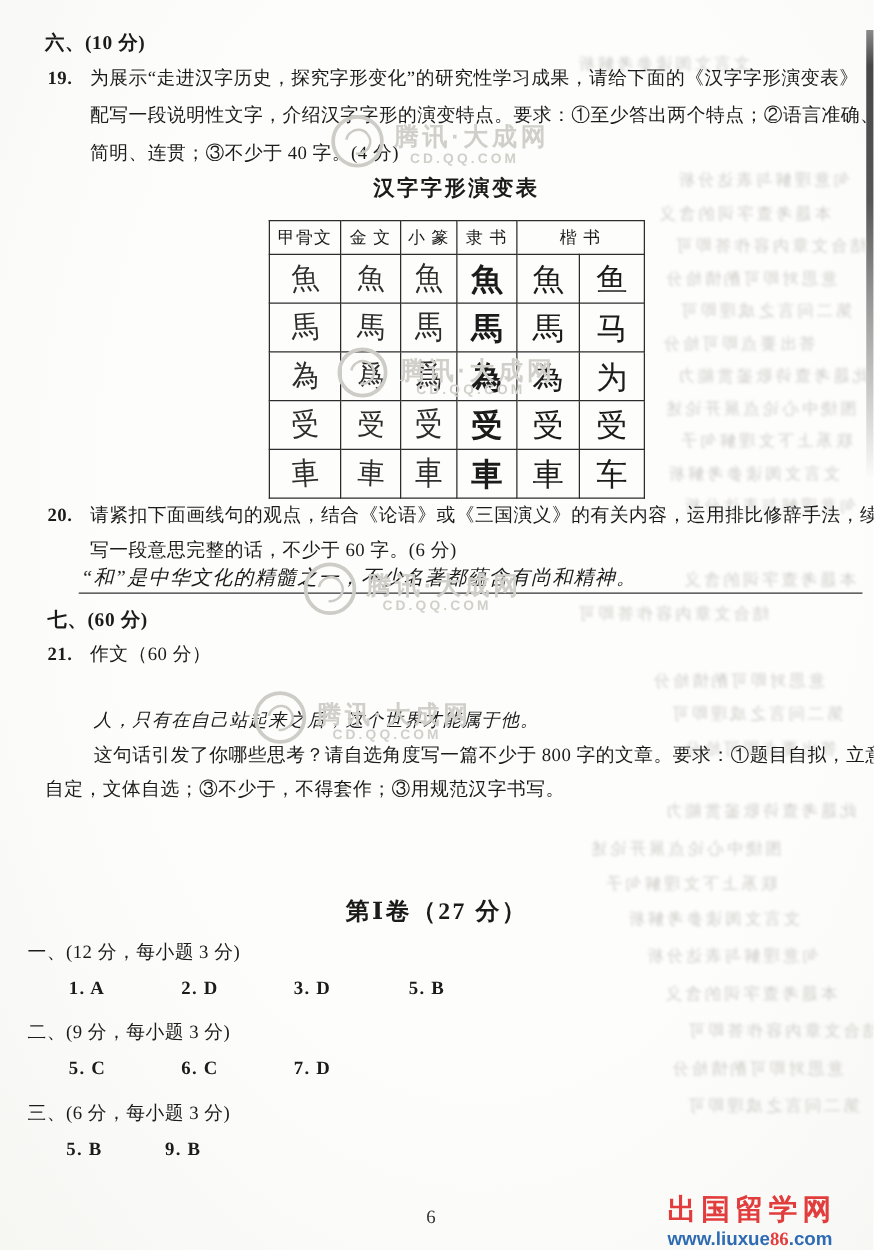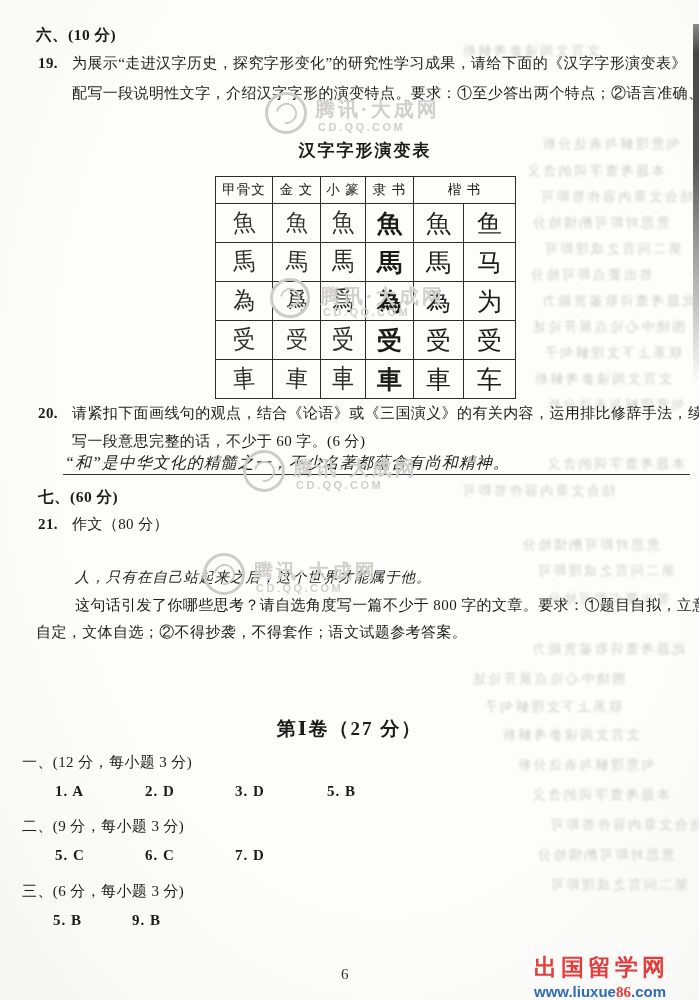--- a/index.html
+++ b/index.html
@@ -32,21 +32,21 @@
   .h-part{width:699px;text-align:center;font-size:19px;font-weight:600;letter-spacing:2px;}
   .ans{font-size:15px;font-weight:600;letter-spacing:1px;}
   
   .wm{position:absolute;color:#cdccc7;z-index:1;}
   .wm-circle{position:absolute;border:3px solid #cdccc7;border-radius:50%;box-sizing:border-box;}
   .wm-circle::after{content:"";position:absolute;left:22%;top:22%;width:46%;height:46%;
     border:2.5px solid #cdccc7;border-radius:50%;border-left-color:transparent;transform:rotate(-35deg);}
   .wm-l1{position:absolute;font-family:"Liberation Sans","DejaVu Sans",sans-serif;
     font-weight:700;font-size:20px;letter-spacing:3px;color:#d0cfca;}
   .wm-l2{position:absolute;font-family:"Liberation Sans","DejaVu Sans",sans-serif;
-    font-weight:700;font-size:11px;letter-spacing:2.5px;color:#d0cfca;}
+    font-weight:700;font-size:11px;letter-spacing:2.5px;color:#d0cfca;margin-left:10px;}
   
   .ghost{position:absolute;white-space:nowrap;color:#cfcec9;font-size:13px;letter-spacing:2.5px;
     filter:blur(1.2px);transform:scaleX(-1);z-index:0;}
   
   .edge{position:absolute;right:0;top:24px;width:6px;height:360px;
     background:linear-gradient(to bottom,#8a8a8a 0%,#474747 8%,#565656 38%,#979797 60%,#c9c9c7 80%,rgba(250,250,250,0) 100%);}
   
   .logo-name{font-family:"Liberation Sans","DejaVu Sans",sans-serif;font-size:23px;font-weight:700;
     letter-spacing:4px;color:#e23d3d;}
   .logo-url{font-family:"Liberation Sans","DejaVu Sans",sans-serif;font-size:15px;font-weight:700;color:#2f6bb3;}
@@ -106,20 +106,21 @@
     <div class="wm-circle" style="left:203px;top:553px;width:42px;height:42px"></div>
     <div class="wm-l1 abs" style="left:253px;top:558px">腾讯·大成网</div>
     <div class="wm-l2 abs" style="left:256px;top:582px">CD.QQ.COM</div>
   </div>
 
   <div class="abs txt sec" style="top:25px;left:36px">六、(10 分)</div>
 
   <div class="abs txt num" style="top:53px;left:38px">19.</div>
   <div class="abs txt" style="top:53px;left:72px">为展示“走进汉字历史，探究字形变化”的研究性学习成果，请给下面的《汉字字形演变表》</div>
   <div class="abs txt" style="top:83px;left:72px">配写一段说明性文字，介绍汉字字形的演变特点。要求：①至少答出两个特点；②语言准确、</div>
+  <div class="abs txt" style="top:113px;left:72px">简明、连贯；③不少于 40 字。(4 分)</div>
 
   <div class="abs tbl-title" style="top:139px;left:215px">汉字字形演变表</div>
   <div class="abs" style="top:176px;left:215px">
     <table class="evo">
       <colgroup>
         <col style="width:57px">
           <col style="width:48px">
           <col style="width:45px">
         <col style="width:48px">
           <col style="width:50px">
@@ -178,24 +179,24 @@
   </div>
 
   <div class="abs txt num" style="top:403px;left:38px">20.</div>
   <div class="abs txt" style="top:403px;left:72px">请紧扣下面画线句的观点，结合《论语》或《三国演义》的有关内容，运用排比修辞手法，续</div>
   <div class="abs txt" style="top:431px;left:72px">写一段意思完整的话，不少于 60 字。(6 分)</div>
   <div class="rule" style="top:474px;left:63px;width:627px"></div>
   <div class="abs txt kai" style="top:453px;left:65px;font-size:16px">“和”是中华文化的精髓之一，不少名著都蕴含有尚和精神。</div>
 
   <div class="abs txt sec" style="top:487px;left:38px">七、(60 分)</div>
   <div class="abs txt num" style="top:514px;left:38px">21.</div>
-  <div class="abs txt" style="top:514px;left:72px">作文（80 分）</div>
+  <div class="abs txt" style="top:514px;left:72px">作文（60 分）</div>
   <div class="abs txt kai" style="top:567px;left:75px;font-size:14.5px">人，只有在自己站起来之后，这个世界才能属于他。</div>
   <div class="abs txt" style="top:595px;left:75px">这句话引发了你哪些思考？请自选角度写一篇不少于 800 字的文章。要求：①题目自拟，立意</div>
-  <div class="abs txt" style="top:622px;left:36px">自定，文体自选；②不得抄袭，不得套作；语文试题参考答案。</div>
+  <div class="abs txt" style="top:622px;left:36px">自定，文体自选；③不少于，不得套作；③用规范汉字书写。</div>
 
   <div class="abs h-part" style="top:716px;left:0">第Ⅰ卷（27 分）</div>
 
   <div class="abs txt" style="top:752px;left:22px">一、(12 分，每小题 3 分)</div>
   <div class="abs ans" style="top:783px;left:55px">1. A</div>
   <div class="abs ans" style="top:783px;left:145px">2. D</div>
   <div class="abs ans" style="top:783px;left:235px">3. D</div>
   <div class="abs ans" style="top:783px;left:327px">5. B</div>
 
   <div class="abs txt" style="top:816px;left:22px">二、(9 分，每小题 3 分)</div>

